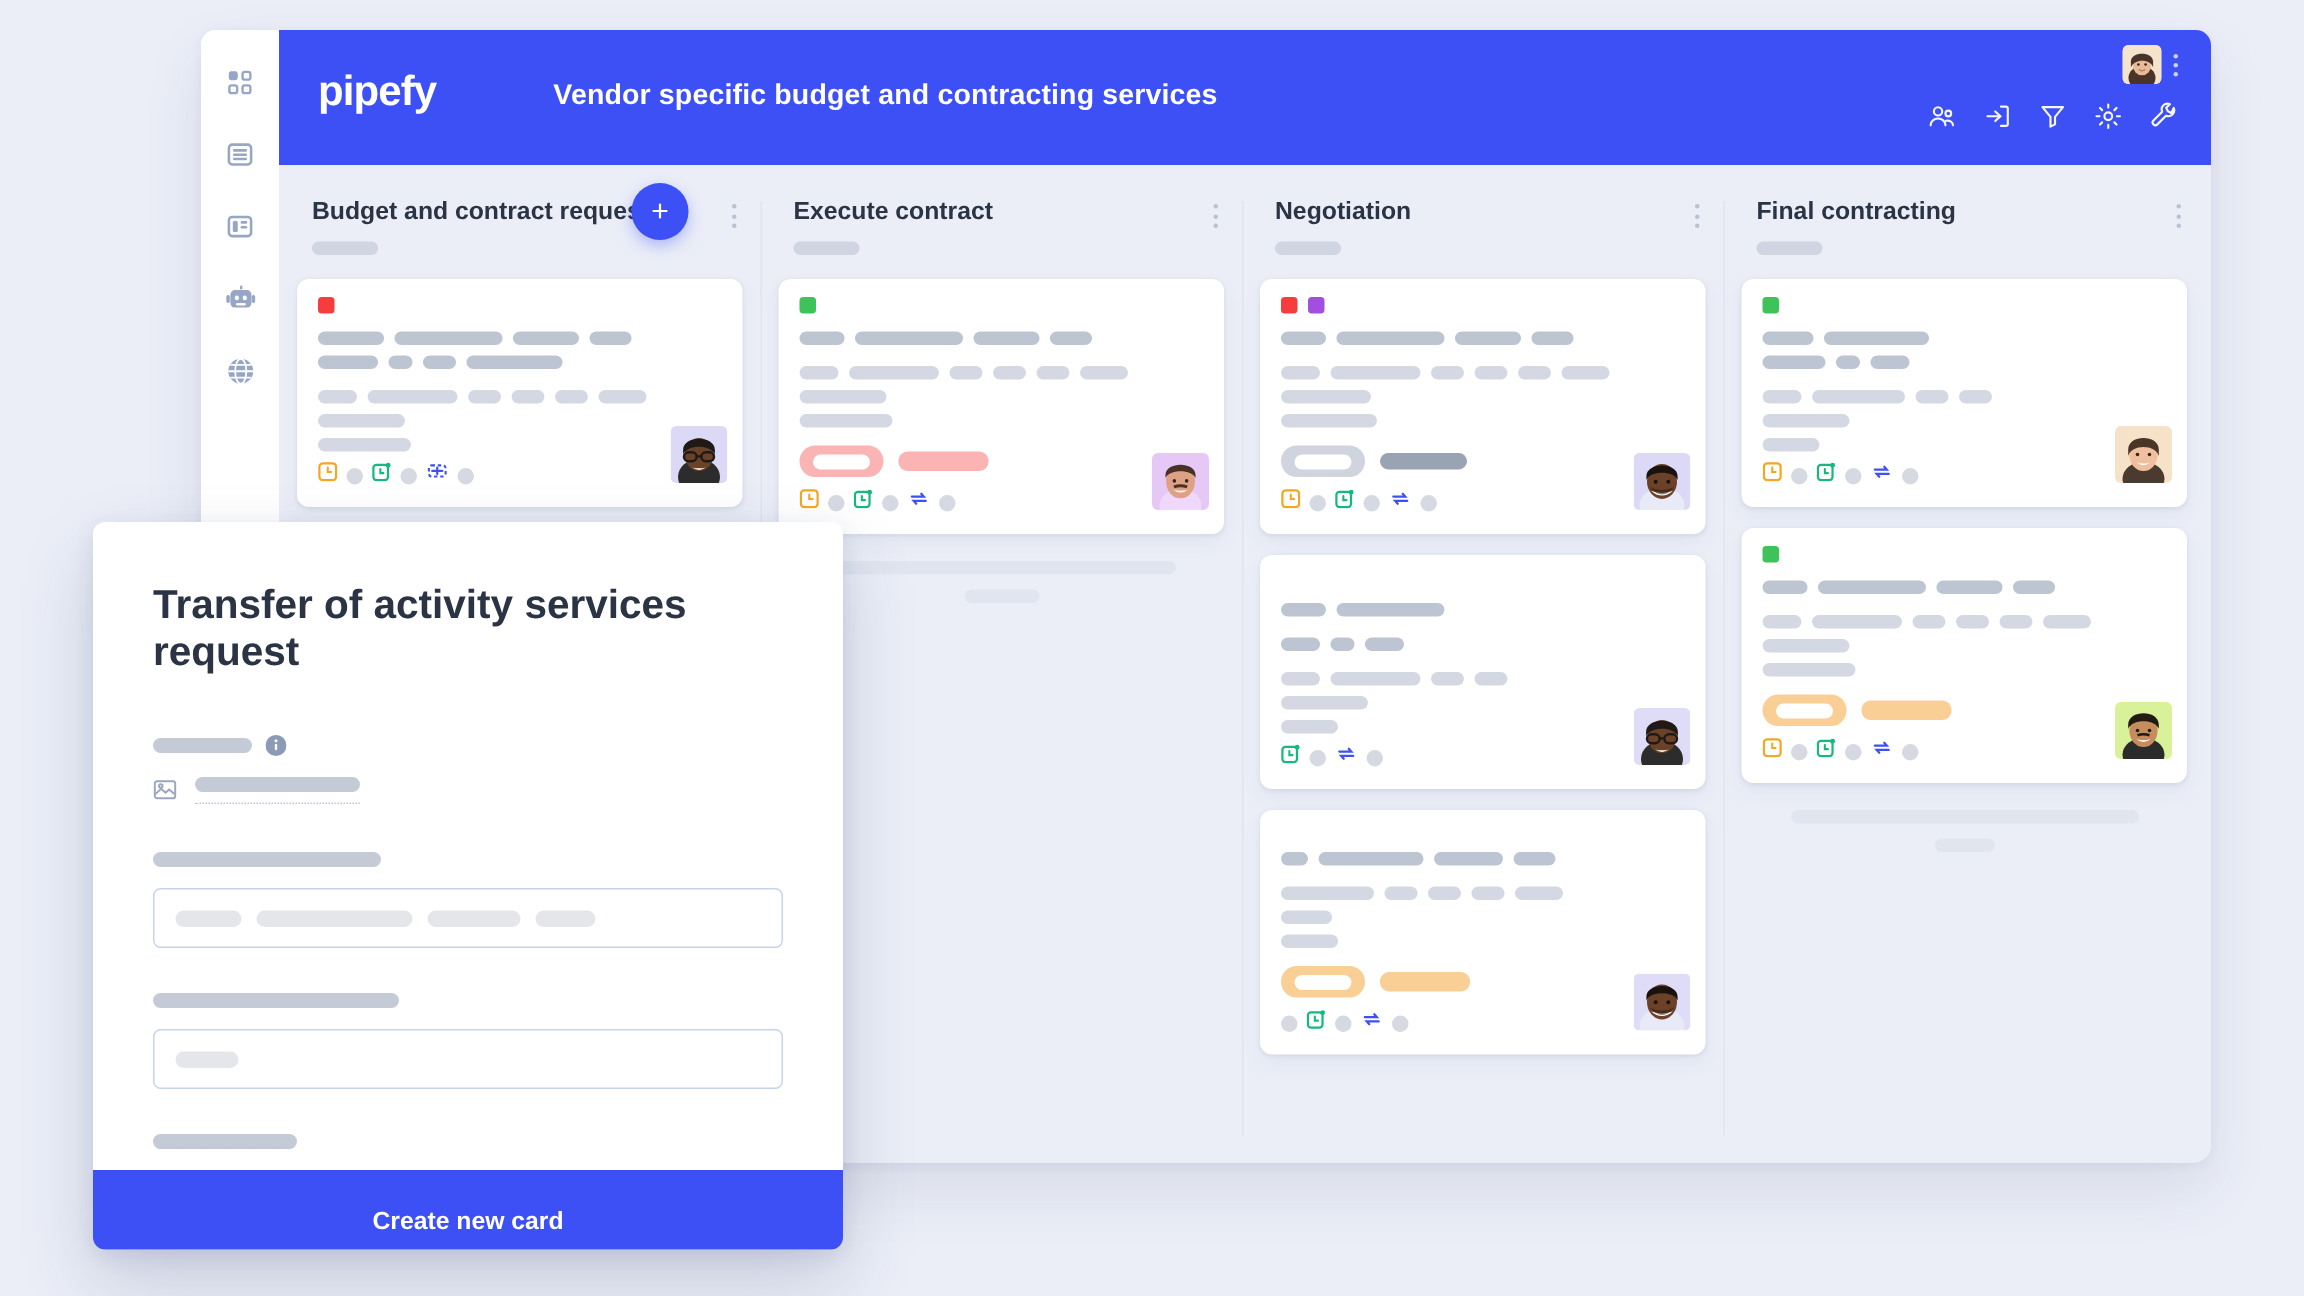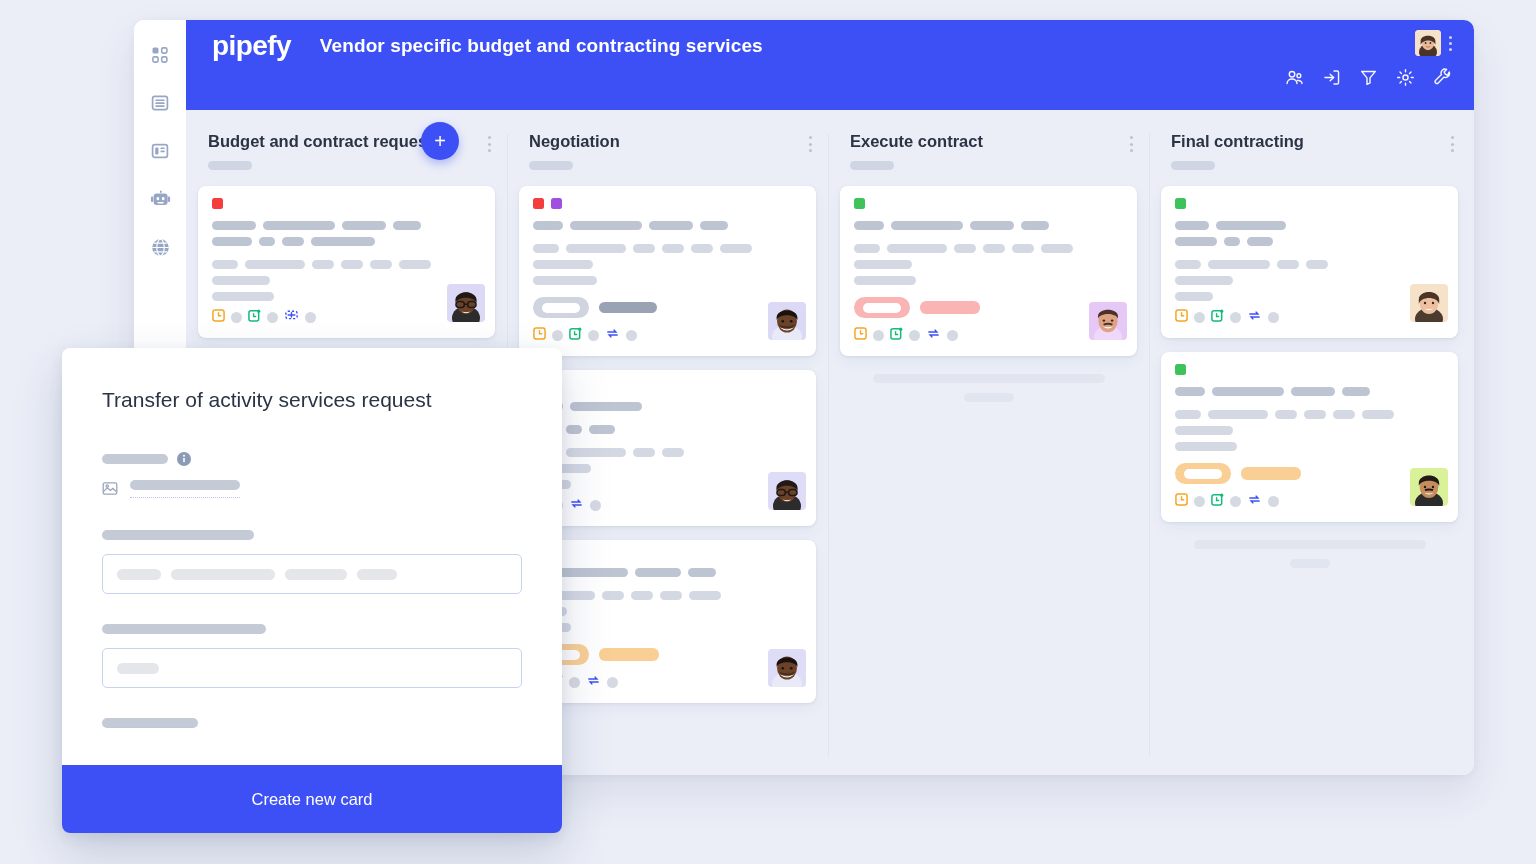--- a/index.html
+++ b/index.html
@@ -39,21 +39,21 @@
   
   .win-main { flex: 1 1 auto; display: flex; flex-direction: column; min-width: 0; }
 
   .topbar {
     height: 90px; flex: 0 0 90px;
     background: #3d50f5;
     position: relative;
     padding: 0 26px;
     display: flex; align-items: flex-start;
   }
-  .brand-row { display:flex; align-items:center; gap: 29px; margin-top: 12px; }
+  .brand-row { display:flex; align-items:flex-end; gap: 78px; margin-top: 27px; }
   .logo {
     color:#fff; font-size: 28px; font-weight: 700; letter-spacing: -0.6px;
     line-height: 1; position: relative;
   }
   .proc-title { color:#fff; font-size: 19px; font-weight: 700; letter-spacing: .1px; }
 
   .topbar-right { position:absolute; right: 22px; top: 10px; display:flex; flex-direction:column; align-items:flex-end; gap: 8px;}
   .avatar-row { display:flex; align-items:center; gap: 8px; }
   .avatar-top {
     width: 26px; height: 26px; border-radius: 4px; overflow:hidden;
@@ -138,37 +138,37 @@
 
   
   .modal {
     position:absolute; left: 62px; top: 348px;
     width: 500px; height: 485px;
     background:#fff; border-radius: 8px;
     box-shadow: 0 22px 50px rgba(40,55,105,.18), 0 4px 14px rgba(40,55,105,.10);
     overflow:hidden; display:flex; flex-direction:column;
   }
   .modal-body { flex: 1 1 auto; padding: 40px 40px 0 40px; }
-  .modal-title { font-size: 21px; font-weight:400; color:#2b3445; margin-bottom: 40px; }
+  .modal-title { font-size: 27px; font-weight:700; color:#2b3445; margin-bottom: 40px; }
   .field-label-row { display:flex; align-items:center; gap:9px; margin-bottom: 14px; }
   .lbl-bar { height:10px; border-radius:6px; background:#c5cbd6; }
   .info-ico { width:14px;height:14px;color:#8b9ab5;display:flex;}
   .photo-row { display:flex; align-items:center; gap: 12px; margin-bottom: 32px;}
   .photo-ico { width:16px;height:16px;color:#9aa6bd;display:flex;}
   .dotted-under { border-bottom: 1.5px dotted #b9c6dd; padding-bottom: 7px; }
   .input-box {
     border:1px solid #c6d3ef; border-radius: 5px; height: 40px;
     display:flex; align-items:center; gap: 10px; padding: 0 14px;
     margin-bottom: 30px;
   }
   .in-bar { height: 11px; border-radius: 6px; background:#e4e6ea; }
   .modal-foot {
     flex: 0 0 68px; background:#3d50f5; color:#fff;
     display:flex; align-items:center; justify-content:center;
-    font-size: 16.5px; font-weight: 400; cursor:pointer;
+    font-size: 16.5px; font-weight: 700; cursor:pointer;
   }
   .f-avatar { width:100%; height:100%; display:block; }
 </style>
 </head>
 <body>
 
 <div id="stage">
 
   <div class="app-window">
 
@@ -372,20 +372,106 @@
                 <path d="M17.4 20.3h3.2" stroke="#1f1a17" stroke-width="1.5"></path>
                 <path d="M14.6 27.6 q4.4 3.3 8.8 0 q-4.4 1.2 -8.8 0" fill="#fff"></path>
               </svg>
             </div>
           </article>
         </section>
 
         <section class="column">
           <div class="col-head">
             <div class="col-title-wrap">
+              <div class="col-title">Execute contract</div>
+              <div class="col-sub"></div>
+            </div>
+            <div class="col-kebab">
+                <i></i>
+                <i></i>
+                <i></i>
+              </div>
+          </div>
+
+          <article class="card">
+            <div class="tags">
+              <span class="tag" style="background:#3ec25a"></span>
+            </div>
+            <div class="line gap-md">
+                <span class="bar" style="width:30px"></span>
+                <span class="bar" style="width:72px"></span>
+                <span class="bar" style="width:44px"></span>
+                <span class="bar" style="width:28px"></span>
+              </div>
+            <div class="line">
+                <span class="bar light" style="width:26px"></span>
+                <span class="bar light" style="width:60px"></span>
+                <span class="bar light" style="width:22px"></span>
+                <span class="bar light" style="width:22px"></span>
+                <span class="bar light" style="width:22px"></span>
+                <span class="bar light" style="width:32px"></span>
+              </div>
+            <div class="line">
+                <span class="bar light" style="width:58px"></span>
+              </div>
+            <div class="line">
+                <span class="bar light" style="width:62px"></span>
+              </div>
+            <div class="pillrow red">
+              <span class="pill-outline">
+                  <i></i>
+                </span>
+              <span class="pill-solid"></span>
+            </div>
+            <div class="card-foot">
+              <span>
+                <svg width="13" height="13" viewBox="0 0 14 14" fill="none">
+                    <rect x="1" y="1" width="12" height="12" rx="2.4" stroke="#f5a623" stroke-width="1.6"></rect>
+                    <path d="M7 4v3.2h2.4" stroke="#f5a623" stroke-width="1.5" stroke-linecap="round"></path>
+                  </svg>
+              </span>
+              <span class="dotgray"></span>
+              <span>
+                <svg width="13" height="13" viewBox="0 0 14 14" fill="none">
+                    <rect x="1" y="2" width="10.5" height="11" rx="2.2" stroke="#13ba7c" stroke-width="1.6"></rect>
+                    <path d="M6 5v3h2.2" stroke="#13ba7c" stroke-width="1.5" stroke-linecap="round"></path>
+                    <circle cx="11.6" cy="2.3" r="1.7" fill="#13ba7c"></circle>
+                  </svg>
+              </span>
+              <span class="dotgray"></span>
+              <span>
+                <svg width="15" height="13" viewBox="0 0 16 14" fill="none" stroke="#3d50f5" stroke-width="1.6" stroke-linecap="round">
+                    <path d="M3 5.4h8.6l-1.8-2M13 8.6H4.4l1.8 2"></path>
+                  </svg>
+              </span>
+              <span class="dotgray"></span>
+            </div>
+            <div class="card-avatar">
+              <svg class="f-avatar" viewBox="0 0 38 38">
+                <rect width="38" height="38" fill="#e6c8f7"></rect>
+                <ellipse cx="19" cy="35" rx="14" ry="11" fill="#f0d8fa"></ellipse>
+                <ellipse cx="19" cy="19" rx="9.6" ry="11.2" fill="#dfa183"></ellipse>
+                <path d="M9 14.5C9 5.6 29 5.6 29 14.5 L29 16.6 C26.6 10.6 11.4 10.6 9 16.6 Z" fill="#4a3226"></path>
+                <circle cx="14.9" cy="18.6" r="1.2" fill="#35251c"></circle>
+                <circle cx="23.1" cy="18.6" r="1.2" fill="#35251c"></circle>
+                <path d="M14 24.4 q5 1.6 10 0 q-5 4 -10 0" fill="#fff"></path>
+                <path d="M14.6 22.6 q4.4 -1.6 8.8 0" stroke="#4a3226" stroke-width="2" fill="none"></path>
+              </svg>
+            </div>
+          </article>
+
+          <div class="ghost">
+            <div class="gbar" style="width:232px"></div>
+            <div class="gbar" style="width:50px"></div>
+          </div>
+        </section>
+
+        <section class="column">
+          <div class="col-head">
+            <div class="col-title-wrap">
               <div class="col-title">Negotiation</div>
               <div class="col-sub"></div>
             </div>
             <div class="col-kebab">
                 <i></i>
                 <i></i>
                 <i></i>
               </div>
           </div>
 
@@ -558,106 +644,20 @@
                 <ellipse cx="19" cy="35" rx="15" ry="12" fill="#e9eaf7"></ellipse>
                 <ellipse cx="19" cy="19" rx="10" ry="11.6" fill="#6b4227"></ellipse>
                 <path d="M8.6 15.6C8.6 6 29.4 6 29.4 15.6 L29.4 18 C27 11.6 11 11.6 8.6 18 Z" fill="#19120e"></path>
                 <circle cx="14.8" cy="19.2" r="1.3" fill="#19120e"></circle>
                 <circle cx="23.2" cy="19.2" r="1.3" fill="#19120e"></circle>
                 <path d="M11.8 25.4 q7.2 6 14.4 0 q-7.2 2.4 -14.4 0" fill="#fff"></path>
                 <path d="M10.8 22.6 q8.2 10 16.4 0 q-8.2 4 -16.4 0" fill="#2a1c14" opacity=".55"></path>
               </svg>
             </div>
           </article>
-        </section>
-
-        <section class="column">
-          <div class="col-head">
-            <div class="col-title-wrap">
-              <div class="col-title">Execute contract</div>
-              <div class="col-sub"></div>
-            </div>
-            <div class="col-kebab">
-                <i></i>
-                <i></i>
-                <i></i>
-              </div>
-          </div>
-
-          <article class="card">
-            <div class="tags">
-              <span class="tag" style="background:#3ec25a"></span>
-            </div>
-            <div class="line gap-md">
-                <span class="bar" style="width:30px"></span>
-                <span class="bar" style="width:72px"></span>
-                <span class="bar" style="width:44px"></span>
-                <span class="bar" style="width:28px"></span>
-              </div>
-            <div class="line">
-                <span class="bar light" style="width:26px"></span>
-                <span class="bar light" style="width:60px"></span>
-                <span class="bar light" style="width:22px"></span>
-                <span class="bar light" style="width:22px"></span>
-                <span class="bar light" style="width:22px"></span>
-                <span class="bar light" style="width:32px"></span>
-              </div>
-            <div class="line">
-                <span class="bar light" style="width:58px"></span>
-              </div>
-            <div class="line">
-                <span class="bar light" style="width:62px"></span>
-              </div>
-            <div class="pillrow red">
-              <span class="pill-outline">
-                  <i></i>
-                </span>
-              <span class="pill-solid"></span>
-            </div>
-            <div class="card-foot">
-              <span>
-                <svg width="13" height="13" viewBox="0 0 14 14" fill="none">
-                    <rect x="1" y="1" width="12" height="12" rx="2.4" stroke="#f5a623" stroke-width="1.6"></rect>
-                    <path d="M7 4v3.2h2.4" stroke="#f5a623" stroke-width="1.5" stroke-linecap="round"></path>
-                  </svg>
-              </span>
-              <span class="dotgray"></span>
-              <span>
-                <svg width="13" height="13" viewBox="0 0 14 14" fill="none">
-                    <rect x="1" y="2" width="10.5" height="11" rx="2.2" stroke="#13ba7c" stroke-width="1.6"></rect>
-                    <path d="M6 5v3h2.2" stroke="#13ba7c" stroke-width="1.5" stroke-linecap="round"></path>
-                    <circle cx="11.6" cy="2.3" r="1.7" fill="#13ba7c"></circle>
-                  </svg>
-              </span>
-              <span class="dotgray"></span>
-              <span>
-                <svg width="15" height="13" viewBox="0 0 16 14" fill="none" stroke="#3d50f5" stroke-width="1.6" stroke-linecap="round">
-                    <path d="M3 5.4h8.6l-1.8-2M13 8.6H4.4l1.8 2"></path>
-                  </svg>
-              </span>
-              <span class="dotgray"></span>
-            </div>
-            <div class="card-avatar">
-              <svg class="f-avatar" viewBox="0 0 38 38">
-                <rect width="38" height="38" fill="#e6c8f7"></rect>
-                <ellipse cx="19" cy="35" rx="14" ry="11" fill="#f0d8fa"></ellipse>
-                <ellipse cx="19" cy="19" rx="9.6" ry="11.2" fill="#dfa183"></ellipse>
-                <path d="M9 14.5C9 5.6 29 5.6 29 14.5 L29 16.6 C26.6 10.6 11.4 10.6 9 16.6 Z" fill="#4a3226"></path>
-                <circle cx="14.9" cy="18.6" r="1.2" fill="#35251c"></circle>
-                <circle cx="23.1" cy="18.6" r="1.2" fill="#35251c"></circle>
-                <path d="M14 24.4 q5 1.6 10 0 q-5 4 -10 0" fill="#fff"></path>
-                <path d="M14.6 22.6 q4.4 -1.6 8.8 0" stroke="#4a3226" stroke-width="2" fill="none"></path>
-              </svg>
-            </div>
-          </article>
-
-          <div class="ghost">
-            <div class="gbar" style="width:232px"></div>
-            <div class="gbar" style="width:50px"></div>
-          </div>
         </section>
 
         <section class="column">
           <div class="col-head">
             <div class="col-title-wrap">
               <div class="col-title">Final contracting</div>
               <div class="col-sub"></div>
             </div>
             <div class="col-kebab">
                 <i></i>

